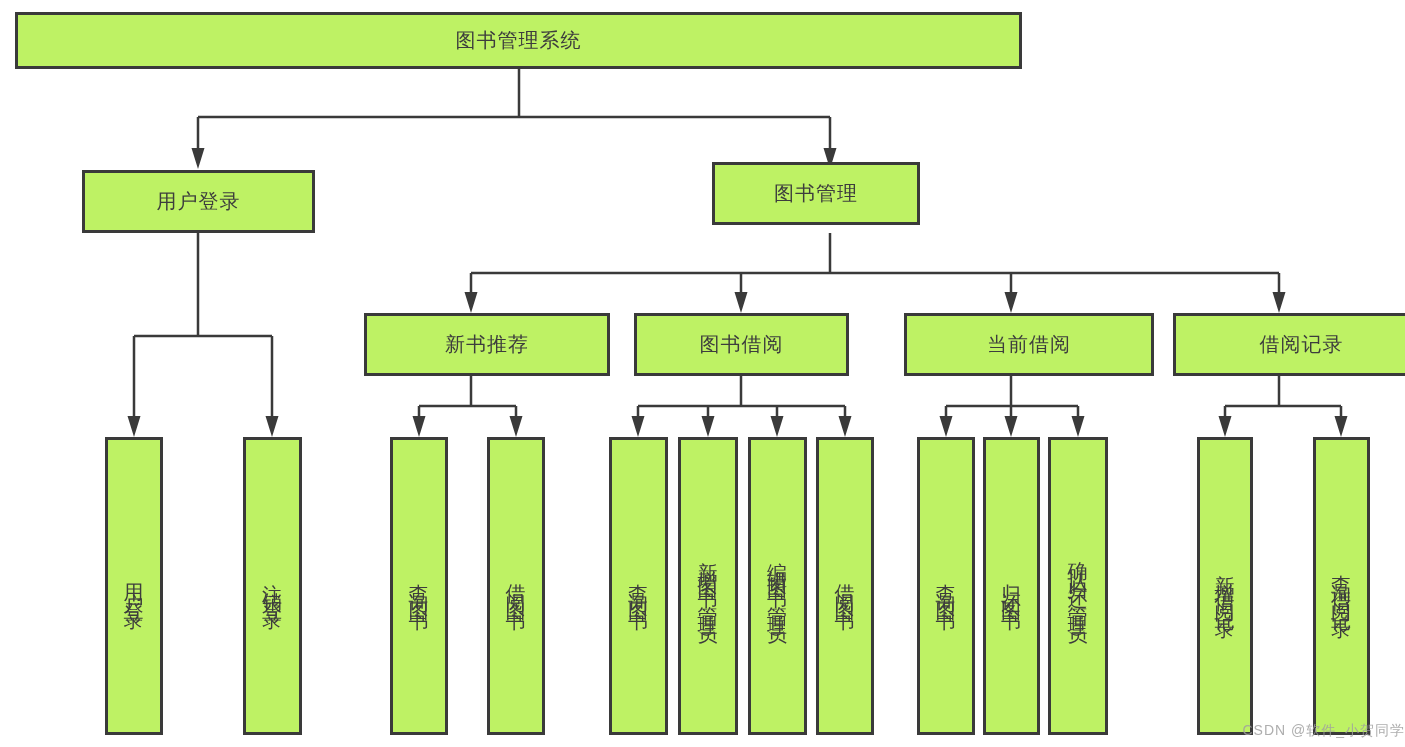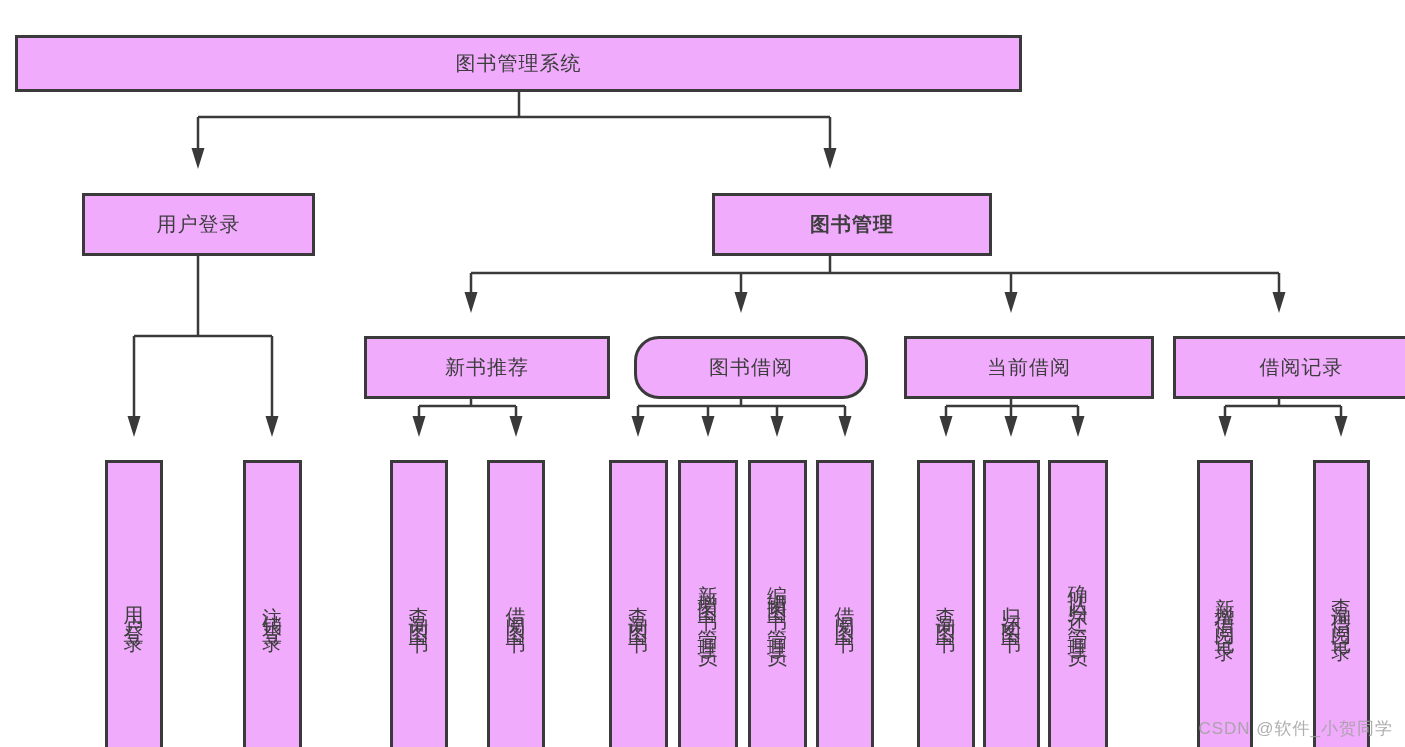--- a/index.html
+++ b/index.html
@@ -9,39 +9,39 @@
     background:#ffffff;
     font-family:"Liberation Sans","DejaVu Sans",sans-serif;
     color:#3d3d3d;
     overflow:hidden;
   }
   .connectors{position:absolute;left:0;top:0;width:1405px;height:747px;}
   .box{
     position:absolute;
     box-sizing:border-box;
     border:3px solid #3a3a3a;
-    background:#f0abfc;
-    display:flex;align-items:center;justify-content:center;margin-top:23px;
+    background:#bef264;
+    display:flex;align-items:center;justify-content:center;
   }
   .hbox{font-size:20px;letter-spacing:1px;}
   .leaf{
     top:437px;height:298px;
   }
   .leaf .vtext{
     writing-mode:vertical-rl;
     text-orientation:mixed;
     font-size:20px;
     line-height:1;
     letter-spacing:9px;
     white-space:nowrap;
   }
   .watermark{
     position:absolute;
-    right:12px;bottom:7px;
-    font-size:17px;
+    right:0;bottom:7px;
+    font-size:14px;
     color:rgba(160,160,160,0.85);
     letter-spacing:1px;
     z-index:5;
   }
 </style>
 </head>
 <body>
 
 <div class="stage">
 
@@ -74,28 +74,28 @@
          M1334.5 416 L1347.5 416 L1341 437 Z"></path>
   </svg>
 
   <div class="box hbox" style="left:15px;top:12px;width:1007px;height:57px;">
     <span>图书管理系统</span>
   </div>
 
   <div class="box hbox" style="left:82px;top:170px;width:233px;height:63px;">
     <span>用户登录</span>
   </div>
-  <div class="box hbox" style="left:712px;top:170px;width:280px;height:63px;font-weight:bold;">
+  <div class="box hbox" style="left:712px;top:162px;width:208px;height:63px;">
     <span>图书管理</span>
   </div>
 
   <div class="box hbox" style="left:364px;top:313px;width:246px;height:63px;">
     <span>新书推荐</span>
   </div>
-  <div class="box hbox" style="left:634px;top:313px;width:234px;height:63px;border-radius:25px;">
+  <div class="box hbox" style="left:634px;top:313px;width:215px;height:63px;">
     <span>图书借阅</span>
   </div>
   <div class="box hbox" style="left:904px;top:313px;width:250px;height:63px;">
     <span>当前借阅</span>
   </div>
   <div class="box hbox" style="left:1173px;top:313px;width:257px;height:63px;">
     <span>借阅记录</span>
   </div>
 
   <div class="box leaf" style="left:105px;width:58px;">

